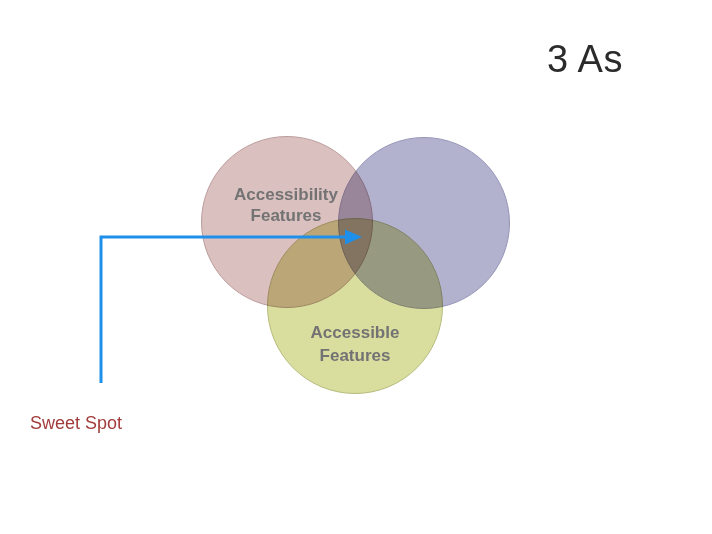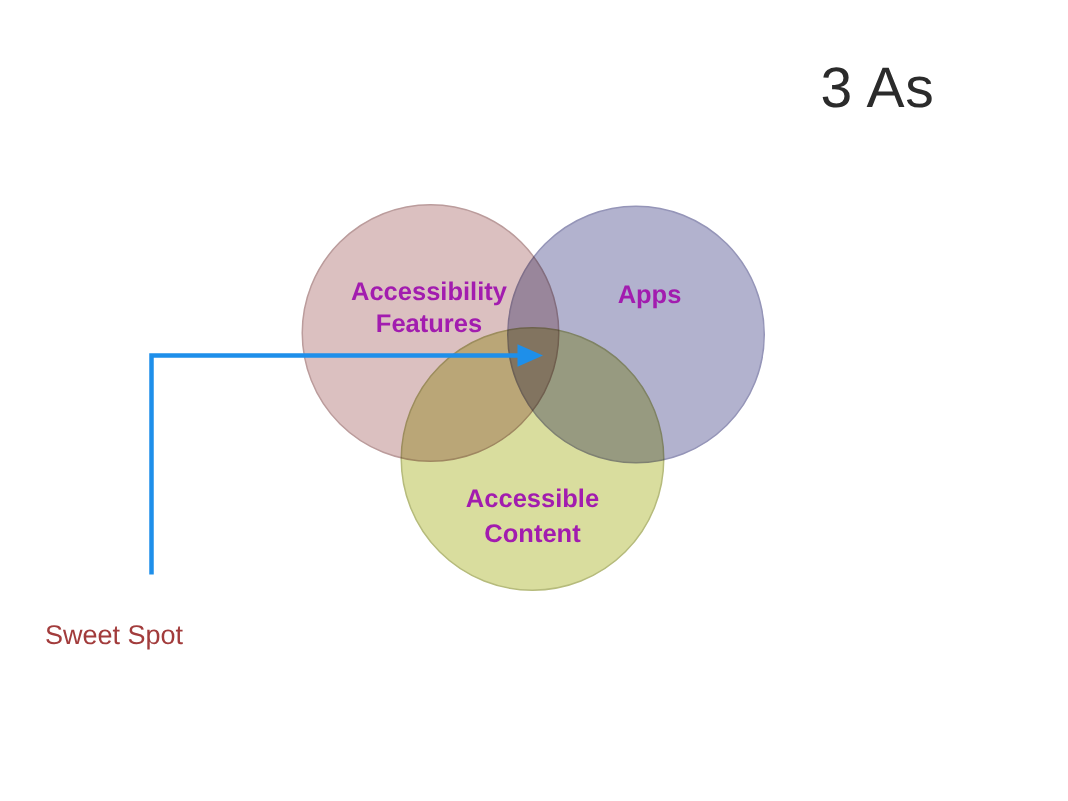--- a/index.html
+++ b/index.html
@@ -58,21 +58,21 @@
   .circle-content {
     left: 267px;
     top: 218px;
     width: 176px;
     height: 176px;
     background: #d9dd9e;
     border: 1px solid #b6bb7c;
   }
   .venn-label {
     position: absolute;
-    color: #a21caf;
+    color: #737373;
     font-size: 17px;
     font-weight: 600;
     text-align: center;
     white-space: pre-line;
     line-height: 21px;
   }
   .label-features {
     left: 200px;
     top: 184px;
     width: 172px;
@@ -113,23 +113,22 @@
 
   <div class="slide-title">3 As</div>
 
   <div class="venn">
     <div class="circle circle-features"></div>
     <div class="circle circle-apps"></div>
     <div class="circle circle-content"></div>
 
     <div class="venn-label label-features">Accessibility
 Features</div>
-    <div class="venn-label label-apps">Apps</div>
     <div class="venn-label label-content">Accessible
-Content</div>
+Features</div>
   </div>
 
   <svg class="arrow-svg" viewBox="0 0 712 534" xmlns="http://www.w3.org/2000/svg">
     <path d="M 101 383 L 101 237 L 347 237" fill="none" stroke="#1e8fea" stroke-width="3"></path>
     <polygon points="362,237 345,229.5 345,244.5" fill="#1e8fea"></polygon>
   </svg>
 
   <div class="sweet-spot-label">Sweet Spot</div>
 
 </div>

